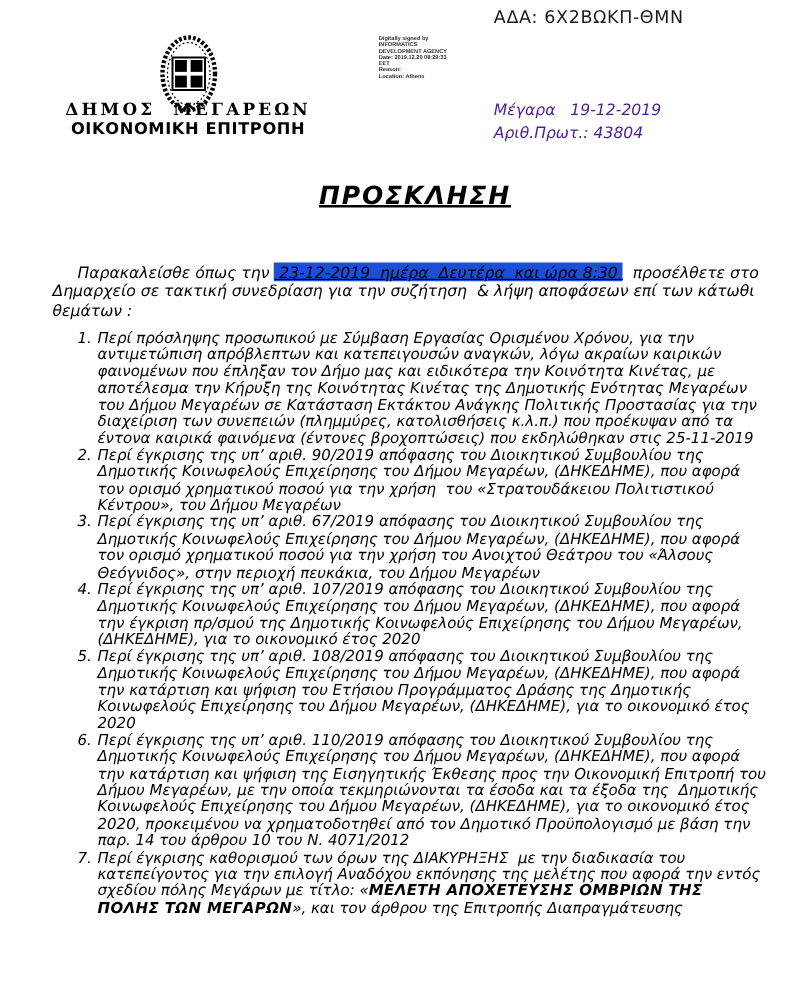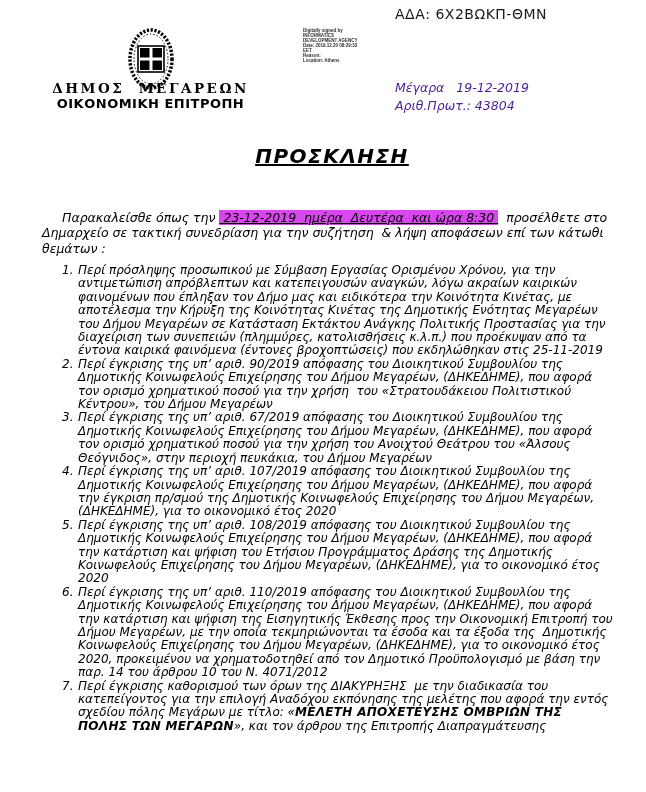--- a/index.html
+++ b/index.html
@@ -53,21 +53,21 @@
     font-size:20px;font-weight:bold;font-style:italic;letter-spacing:1.5px;margin-left:36px;
   }
   .doc-title span{text-decoration:underline;}
 
   
   .intro{
     position:absolute;left:42px;top:197px;width:572px;
     font-style:italic;font-size:12.5px;line-height:15.5px;text-indent:20px;
   }
   .intro .u{
-    text-decoration:underline;background:#d946ef;
+    text-decoration:underline;background:#1d4ed8;
   }
 
   
   .agenda{
     position:absolute;left:62px;top:264px;width:552px;
     font-style:italic;font-size:12px;line-height:13.4px;
   }
   .agenda-item{display:flex;}
   .item-num{width:16px;flex:0 0 16px;}
   .item-text{flex:1;}

